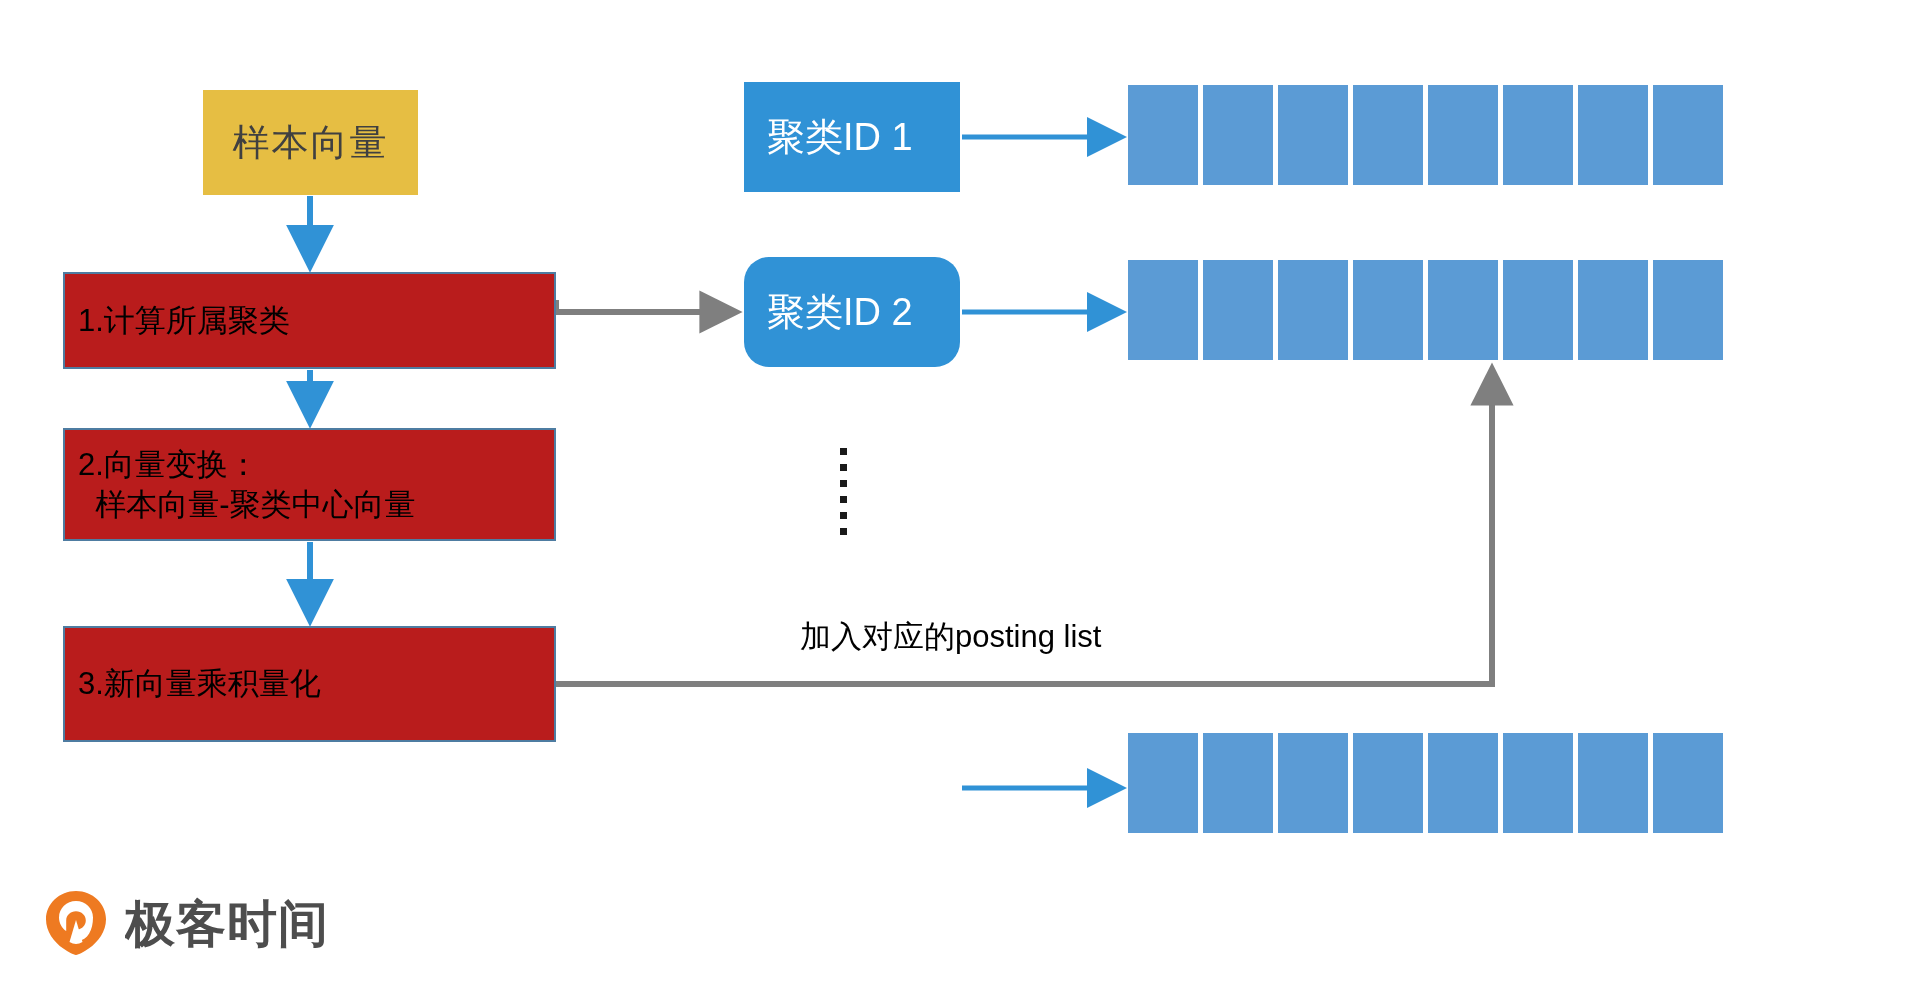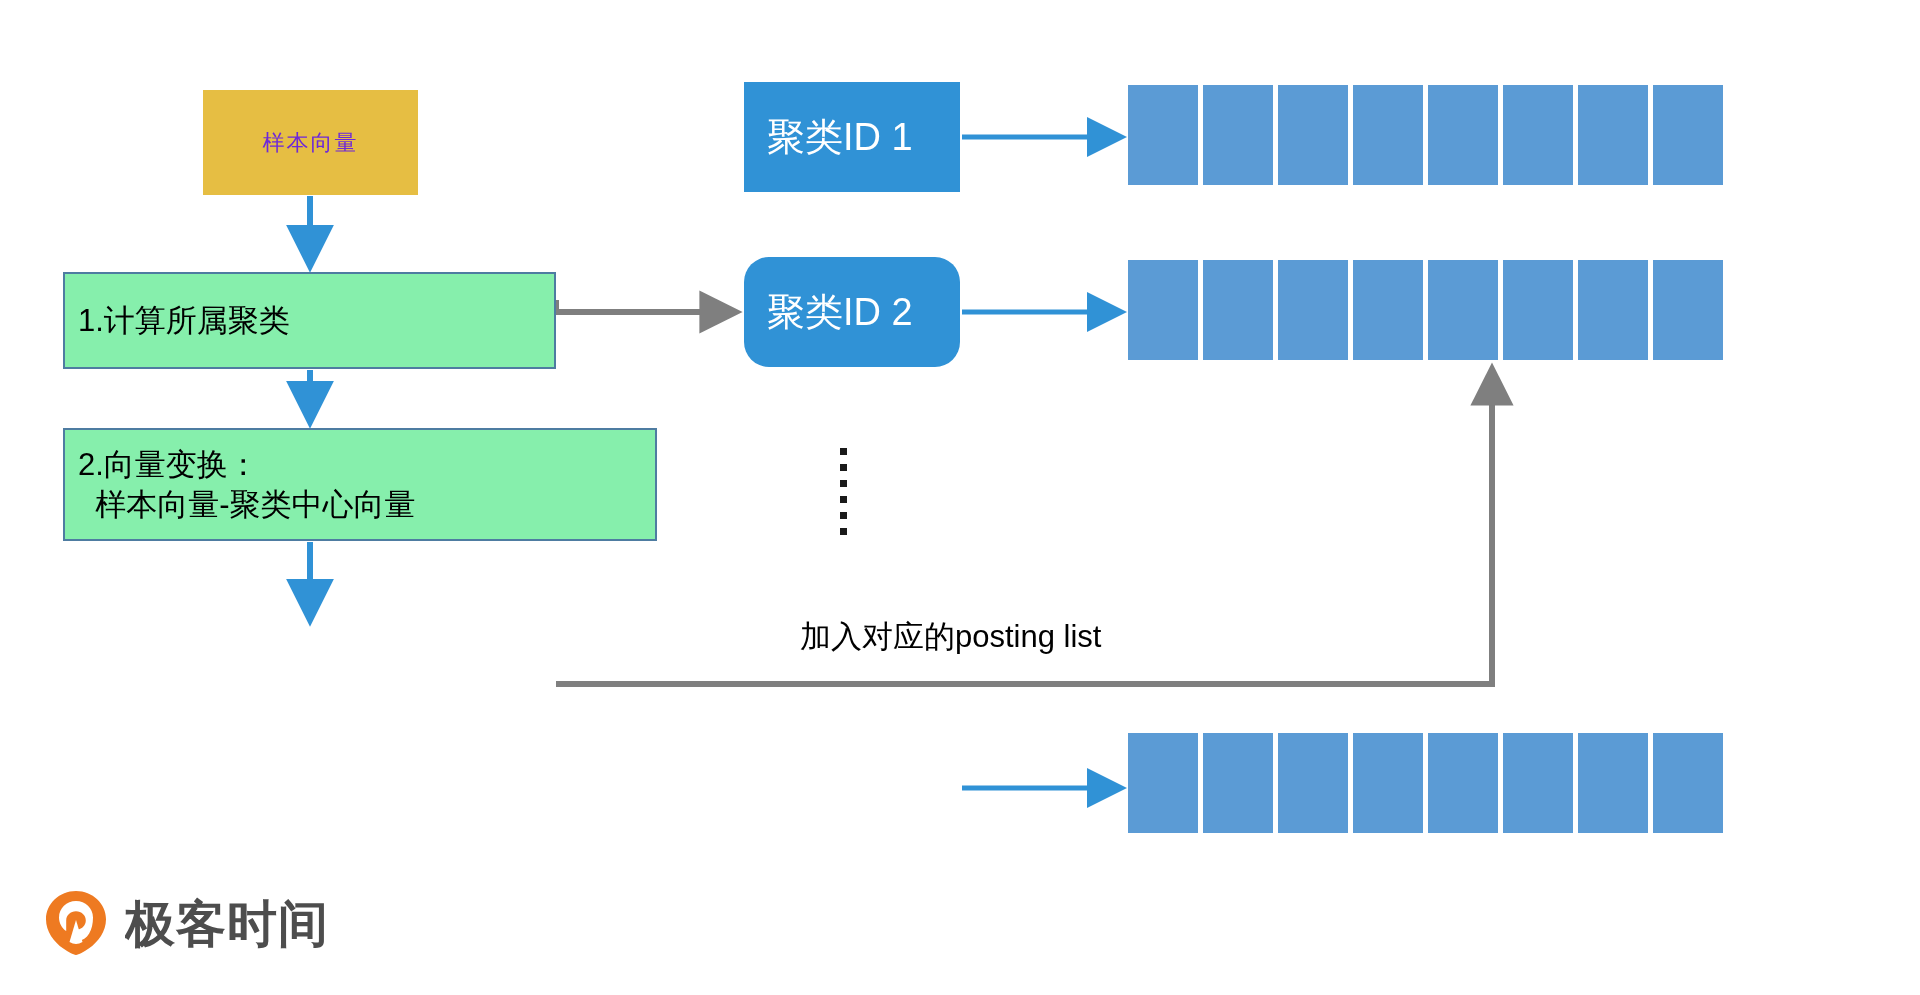--- a/index.html
+++ b/index.html
@@ -19,38 +19,38 @@
     overflow: hidden;
   }
   .abs { position: absolute; }
 
   
   .box-sample {
     left: 203px; top: 90px;
     width: 215px; height: 105px;
     background: #E6BE43;
     display: flex; align-items: center; justify-content: center;
-    color: #6d28d9;
-    font-size: 22px;
+    color: #404040;
+    font-size: 37px;
     letter-spacing: 2px;
     box-sizing: border-box;
   }
   .step-box {
-    background: #86efac;
+    background: #b91c1c;
     border: 2px solid #4E7CA1;
     box-sizing: border-box;
     display: flex;
     align-items: center;
     color: #000000;
     font-size: 31px;
     padding-left: 13px;
   }
   .step-box .lines { line-height: 1.28; white-space: pre; }
   .step1 { left: 63px; top: 272px;  width: 493px; height: 97px; }
-  .step2 { left: 63px; top: 428px;  width: 594px; height: 113px; }
+  .step2 { left: 63px; top: 428px;  width: 493px; height: 113px; }
   .step3 { left: 63px; top: 626px;  width: 493px; height: 116px; }
 
   
   .cluster-box {
     width: 216px; height: 110px;
     background: #3092D6;
     display: flex; align-items: center;
     color: #ffffff;
     font-size: 38px;
     padding-left: 23px;
@@ -155,20 +155,23 @@
 
   <div class="abs step-box step1">
     <span class="lines">1.计算所属聚类</span>
   </div>
 
   <div class="abs step-box step2">
     <span class="lines">2.向量变换：
   样本向量-聚类中心向量</span>
   </div>
 
+  <div class="abs step-box step3">
+    <span class="lines">3.新向量乘积量化</span>
+  </div>
 
   <div class="abs cluster-box cl1">
     <span>聚类ID 1</span>
   </div>
   <div class="abs cluster-box cl2">
     <span>聚类ID 2</span>
   </div>
 
   <div class="abs posting-row pl1">
       <div class="cell" style="background: rgb(91, 155, 213);"></div>

